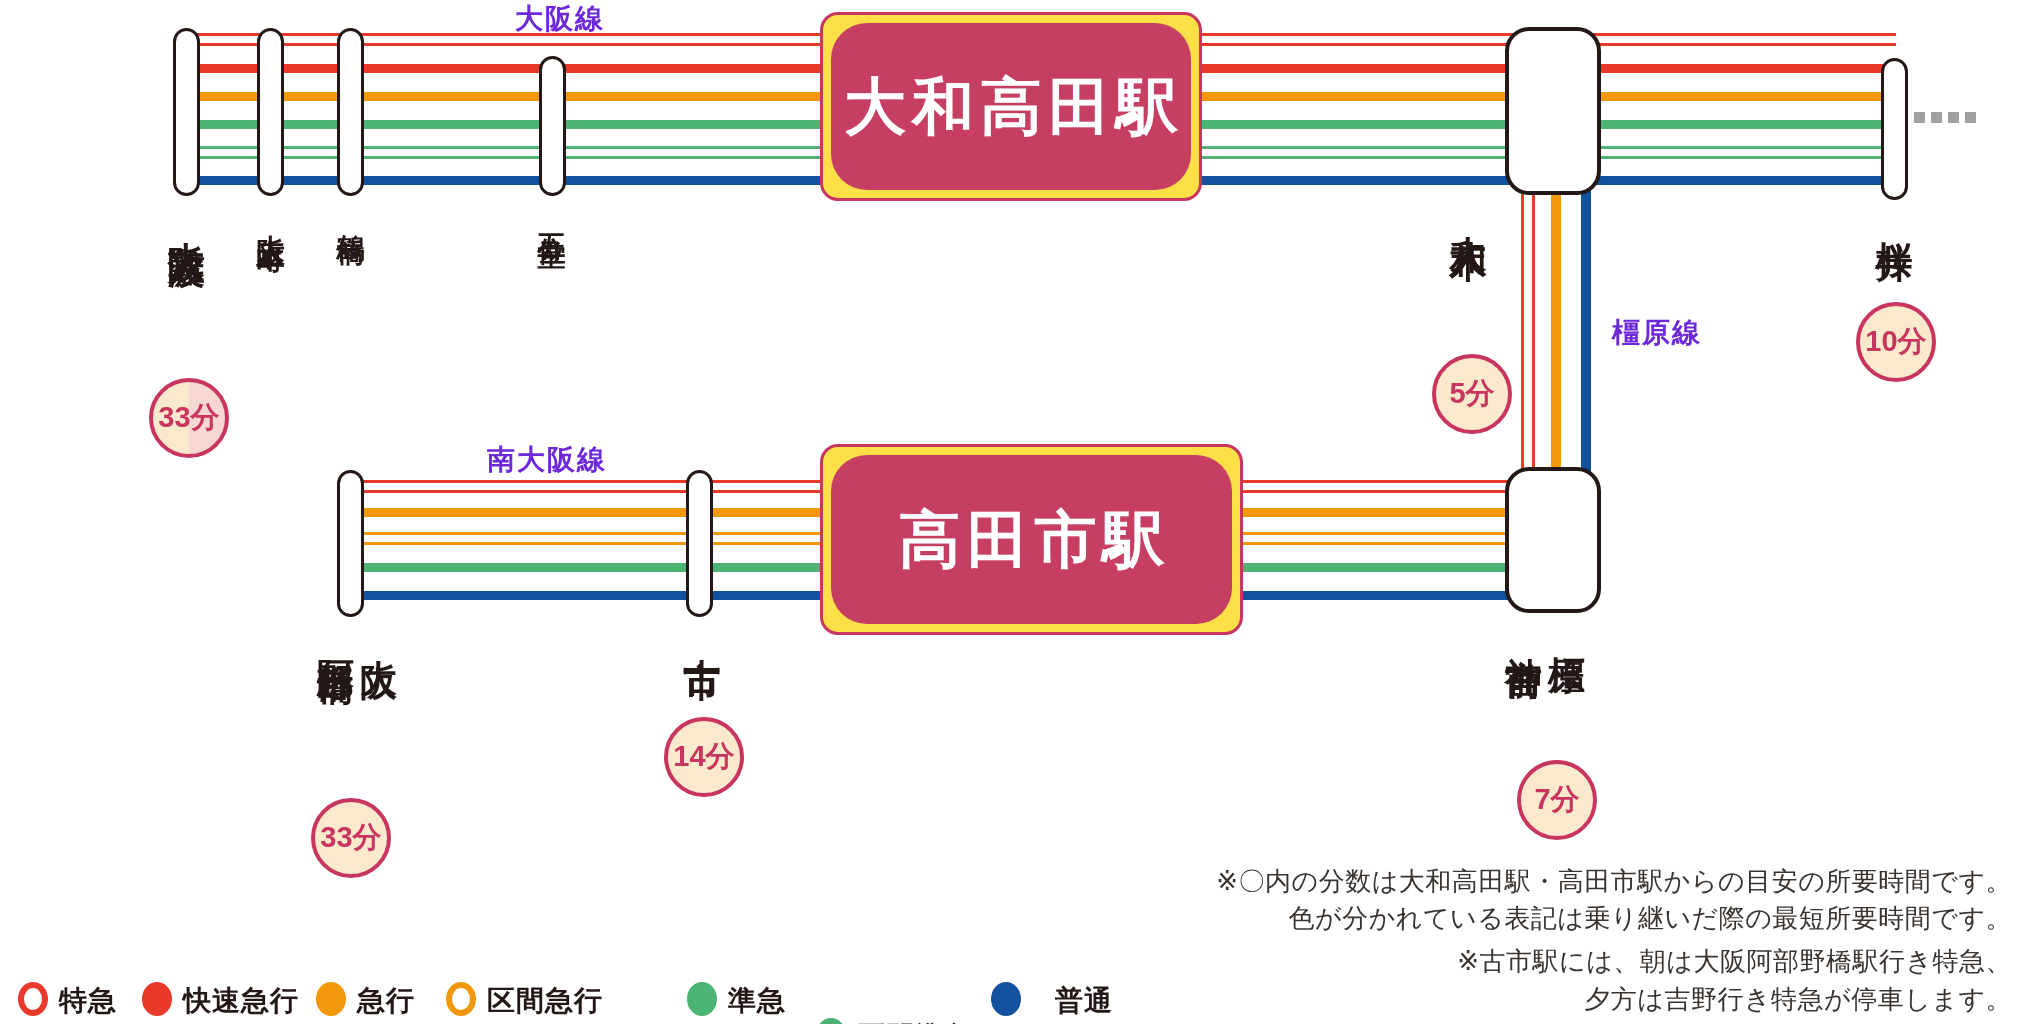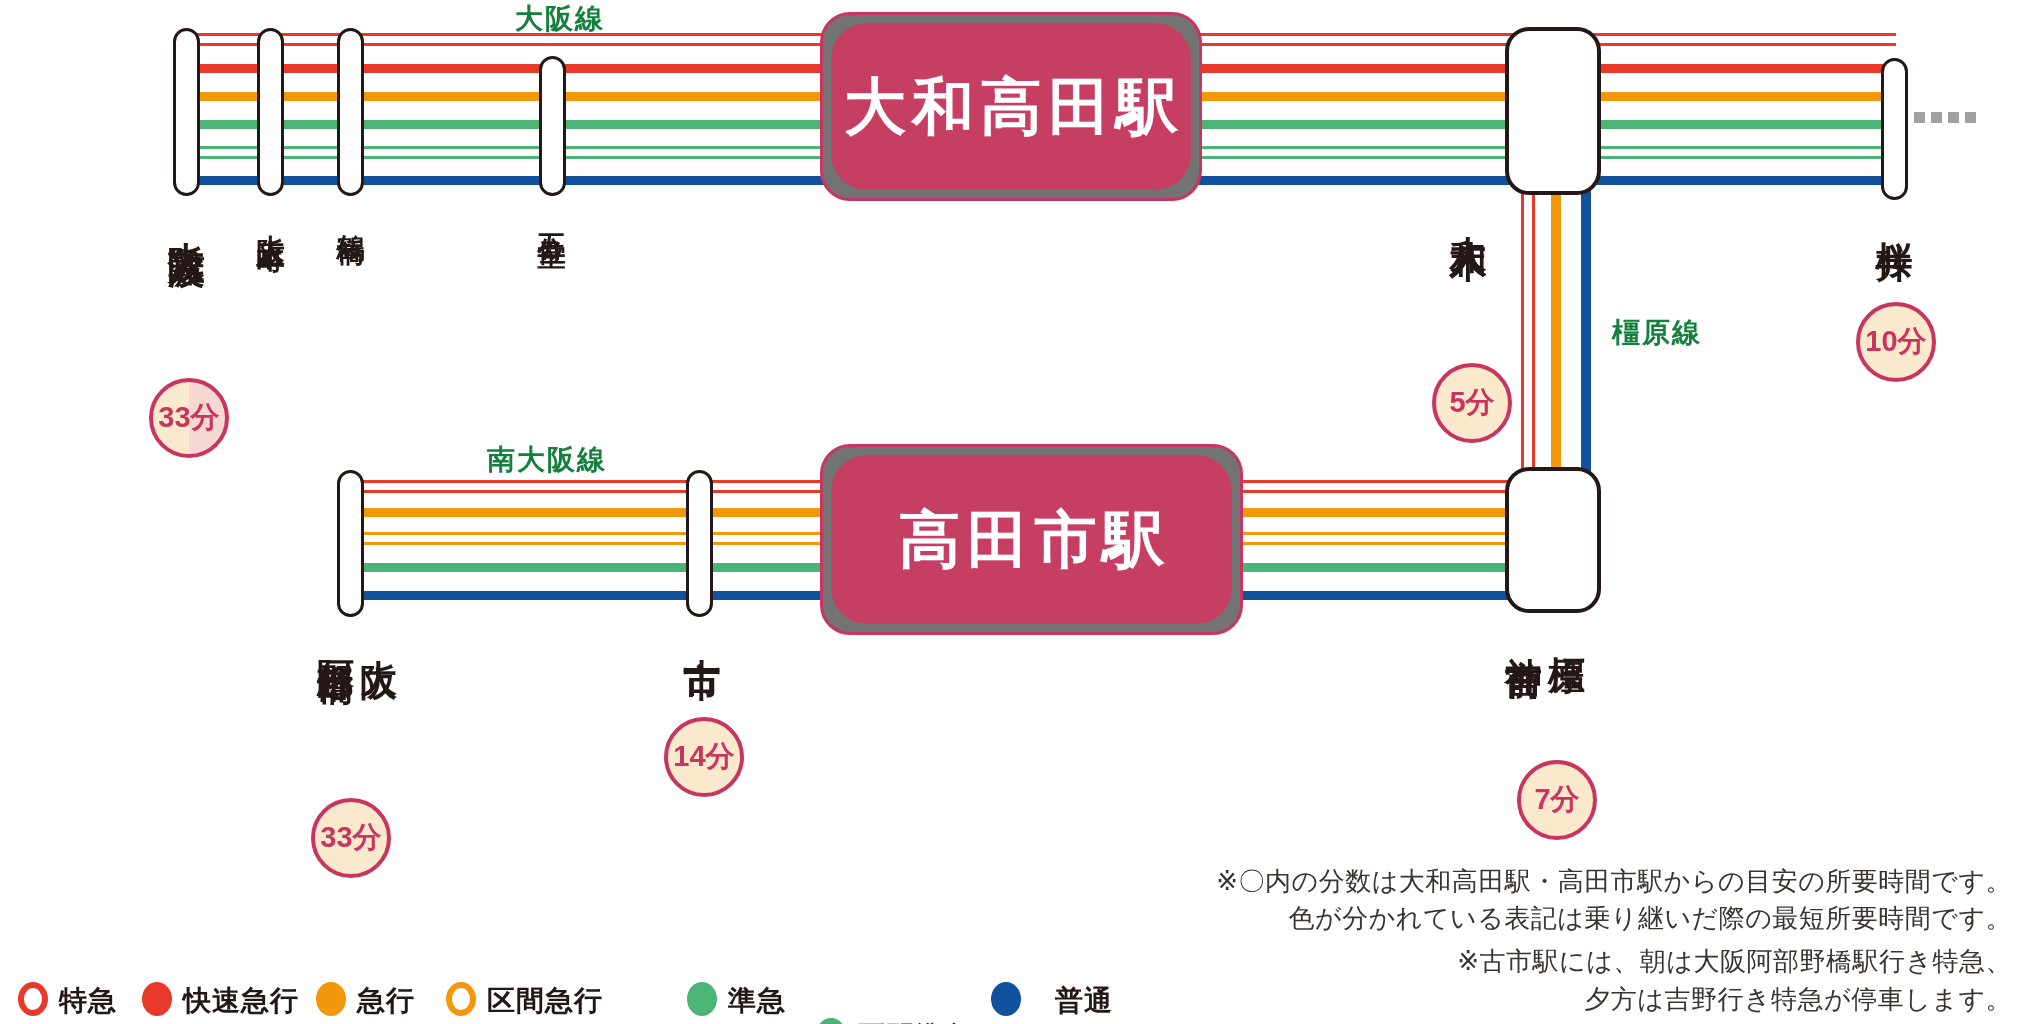--- a/index.html
+++ b/index.html
@@ -20,32 +20,32 @@
   .c-red { background:#E8392A; }
   .c-orange { background:#F3980B; }
   .c-green { background:#4CB474; }
   .c-blue { background:#12519E; }
   .b-red { border-color:#E8392A; }
   .b-orange { border-color:#F3980B; }
   .b-green { border-color:#4CB474; }
   
   .pill { position:absolute; width:27px; background:#fff; border:3px solid #231815; border-radius:15px; }
   .ibox { position:absolute; background:#fff; border:4px solid #231815; border-radius:24px; }
-  .hub { position:absolute; background:#737373; border:3px solid #C83560; border-radius:30px; padding:8px; }
+  .hub { position:absolute; background:#fde047; border:3px solid #C83560; border-radius:18px; padding:8px; }
   .hub-inner { width:100%; height:100%; background:#C73E63; border-radius:36px;
     display:flex; align-items:center; justify-content:center;
     color:#fff; font-size:62px; font-weight:700; letter-spacing:6px; text-indent:6px; }
   
   .vlabel { position:absolute; writing-mode:vertical-rl; text-orientation:upright;
     font-weight:700; color:#231815; transform:translateX(-50%); letter-spacing:3px; line-height:1.0; }
   .vbig { font-size:37px; }
   .vsmall { font-size:28px; }
   .vcols { position:absolute; display:flex; flex-direction:row; align-items:flex-start; gap:6px; transform:translateX(-50%); }
   .vcols span { writing-mode:vertical-rl; text-orientation:upright; font-weight:700; font-size:37px; letter-spacing:3px; line-height:1.0; color:#231815; }
-  .linelabel { position:absolute; color:#15803d; font-weight:700; font-size:28px; letter-spacing:2px; }
+  .linelabel { position:absolute; color:#6d28d9; font-weight:700; font-size:28px; letter-spacing:2px; }
   
   .time-badge { position:absolute; width:80px; height:80px; border-radius:50%;
     border:4px solid #C8355E; background:#FAE9CC;
     display:flex; align-items:center; justify-content:center;
     color:#C8355E; font-size:29px; font-weight:700; transform:translate(-50%,-50%); }
   .time-split { background:linear-gradient(90deg,#FAE9CC 50%,#F7D7D2 50%); }
   
   .dashrow { position:absolute; display:flex; gap:6px; }
   .dashrow span { width:11px; height:11px; background:#9FA0A0; display:block; }
   
@@ -132,21 +132,21 @@
     <span>大阪</span>
   </div>
   <div class="vcols" style="left:1545px; top:627px;">
     <span>神宮前</span>
     <span>橿原</span>
   </div>
 
   <div class="time-badge time-split" style="left:189px; top:418px;">
     <span>33分</span>
   </div>
-  <div class="time-badge" style="left:1472px; top:403px;">
+  <div class="time-badge" style="left:1472px; top:394px;">
     <span>5分</span>
   </div>
   <div class="time-badge" style="left:1896px; top:342px;">
     <span>10分</span>
   </div>
   <div class="time-badge" style="left:351px; top:838px;">
     <span>33分</span>
   </div>
   <div class="time-badge" style="left:704px; top:757px;">
     <span>14分</span>

